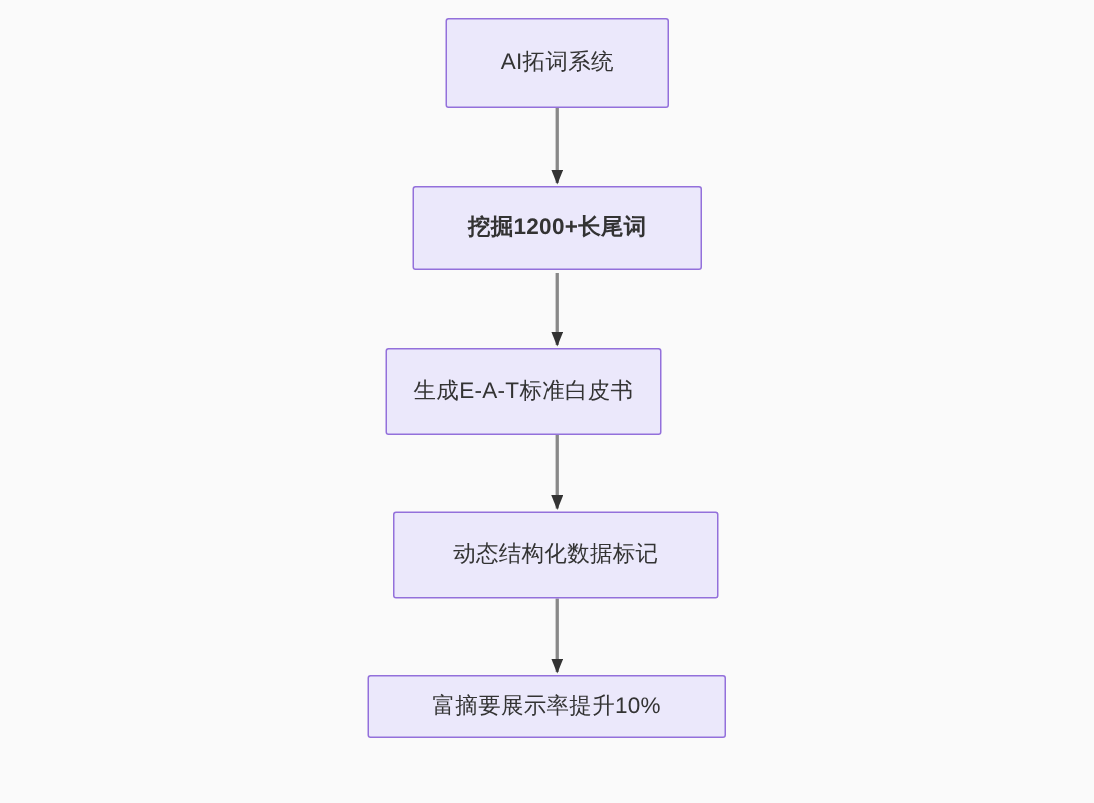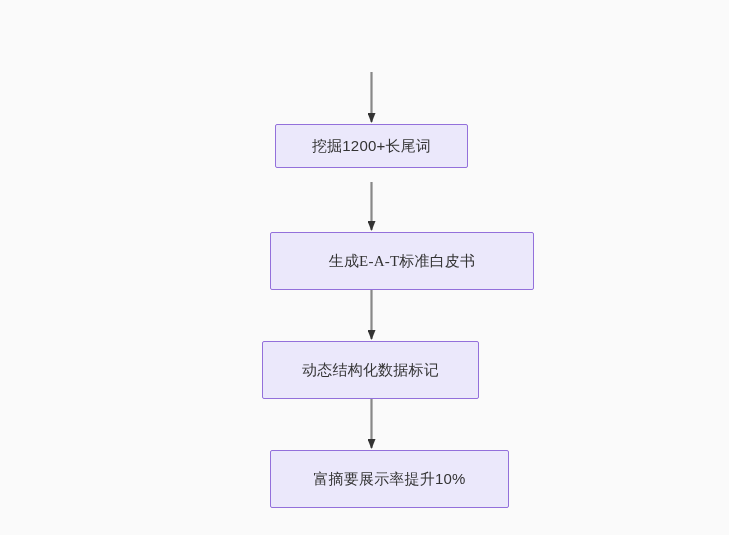--- a/index.html
+++ b/index.html
@@ -40,24 +40,24 @@
     line-height: 1.2;
     letter-spacing: 0.2px;
     white-space: nowrap;
     z-index: 2;
   }
   .node-label {
     display: block;
     text-align: center;
   }
   .n1 { left: 297px; top: 12px;  width: 149px; height: 60px; }
-  .n2 { left: 275px; top: 124px; width: 193px; height: 44px; }
-  .n3 { left: 270px; top: 232px; width: 264px; height: 58px; font-family: Liberation Serif, serif; }
+  .n2 { left: 275px; top: 124px; width: 193px; height: 56px; font-weight: bold; }
+  .n3 { left: 257px; top: 232px; width: 184px; height: 58px; }
   .n4 { left: 262px; top: 341px; width: 217px; height: 58px; align-items: center; }
-  .n5 { left: 270px; top: 450px; width: 239px; height: 58px; }
+  .n5 { left: 245px; top: 450px; width: 239px; height: 42px; }
 </style>
 </head>
 <body>
 
 <div id="flowchart">
 
   <svg class="edge-layer" viewBox="0 0 729 535" width="729" height="535" xmlns="http://www.w3.org/2000/svg">
     <defs>
       <marker id="arrowhead" markerWidth="10" markerHeight="8" refX="9" refY="4" orient="auto" markerUnits="userSpaceOnUse">
         <path d="M 0 0 L 10 4 L 0 8 z" fill="#333333"></path>
@@ -70,20 +70,23 @@
       <line x1="371.5" y1="182" x2="371.5" y2="230" stroke="#888888" stroke-width="2.2" marker-end="url(#arrowhead)"></line>
     </g>
     <g>
       <line x1="371.5" y1="290" x2="371.5" y2="339" stroke="#888888" stroke-width="2.2" marker-end="url(#arrowhead)"></line>
     </g>
     <g>
       <line x1="371.5" y1="399" x2="371.5" y2="448" stroke="#888888" stroke-width="2.2" marker-end="url(#arrowhead)"></line>
     </g>
   </svg>
 
+  <div class="node n1">
+    <span class="node-label">AI拓词系统</span>
+  </div>
 
   <div class="node n2">
     <span class="node-label">挖掘1200+长尾词</span>
   </div>
 
   <div class="node n3">
     <span class="node-label">生成E-A-T标准白皮书</span>
   </div>
 
   <div class="node n4">

